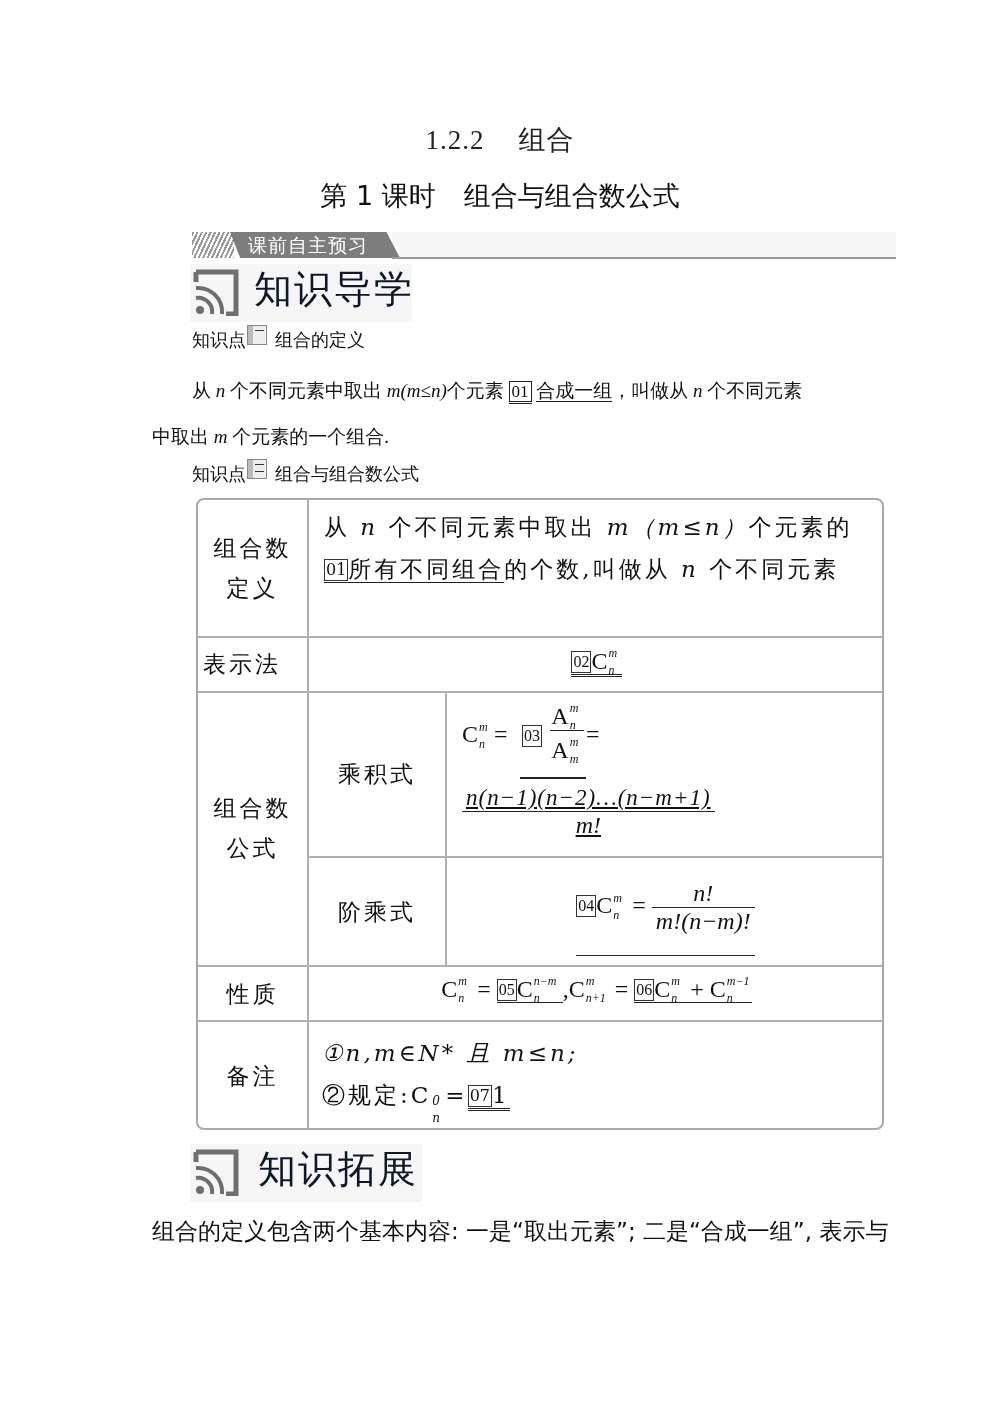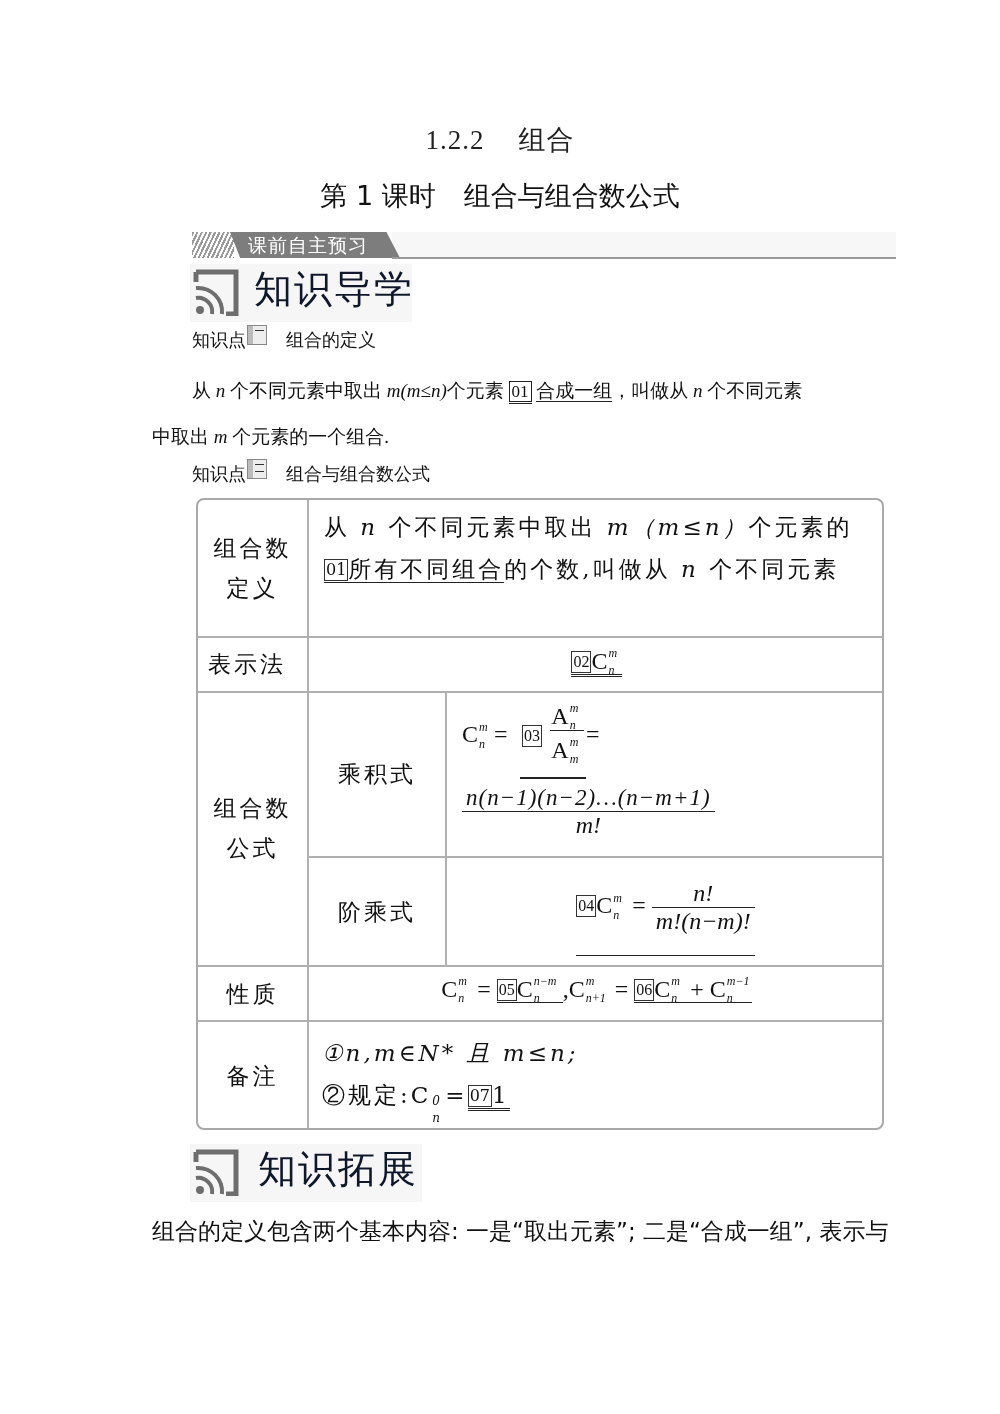--- a/index.html
+++ b/index.html
@@ -29,21 +29,21 @@
   .khead .icon { position: absolute; left: 2px; top: 4px; width: 48px; height: 48px; }
   .khead .label { position: absolute; left: 64px; top: 0px; font-size: 38px; color: #0f172a;
      font-family: Liberation Serif, serif; letter-spacing: 2px; font-weight: 300; white-space: nowrap; }
   .khead .bg { position: absolute; left: 0; top: 0; width: 222px; height: 58px; background: #f6f6f6; }
 
   .kp { left: 192px; font-size: 18px; font-family: "DejaVu Sans", sans-serif; color: #111; white-space: nowrap; }
   .kp .num { display: inline-block; width: 18px; height: 18px; border: 1px solid #888; background: linear-gradient(90deg,#bbb 0 30%, #eee 30%);
      vertical-align: top; margin-left: 1px; position: relative; top: -3px; }
   .kp .num i { position: absolute; left: 7px; top: 4px; width: 9px; height: 1px; background: #333; }
   .kp .num i.b { top: 11px; }
-  .kp .t { margin-left: 19px; font-family: Liberation Serif, serif; }
+  .kp .t { margin-left: 8px; font-family: Liberation Serif, serif; }
 
   .para { font-size: 19px; font-family: "Liberation Serif", "DejaVu Serif", serif; color: #111; white-space: nowrap; }
   .para i { font-style: italic; }
   .box { display: inline-block; border: 1.5px solid #222; padding: 0 2px; font-size: 17px; line-height: 19px; }
   .ul { border-bottom: 1.5px solid #222; }
   .ul2 { border-bottom: 3px double #222; }
 
   
   .tbl { left: 196px; top: 498px; width: 688px; height: 632px; border: 2px solid #a9a9a9; border-radius: 8px; box-sizing: border-box; }
   .hl { position: absolute; height: 2px; background: #b0b0b0; }
@@ -141,21 +141,21 @@
       <span>个不同元素中取出</span>
       <i>m（m≤n）</i><span>个元素的</span>
     </div>
     <div>
       <span class="ul"><span class="sbox">01</span><span>所有不同组合</span></span><span>的个数,叫做从</span>
       <i>n</i>
       <span>个不同元素</span>
     </div>
   </div>
 
-  <div class="cell hdr" style="left:0; width:88px; top:144px;text-align:right;">
+  <div class="cell hdr" style="left:0; width:88px; top:144px;">
     <div>表示法</div>
   </div>
   <div class="cell math" style="left:111px; width:575px; top:148px; text-align:center;">
     <span class="ul2"><span class="sbox">02</span><span>C</span><span class="supsub"><i class="sp">m</i><i class="sb">n</i></span></span>
   </div>
 
   <div class="cell hdr" style="left:0; width:109px; top:288px;">
     <div>组合数</div>
     <div>公式</div>
   </div>
@@ -169,21 +169,21 @@
           <i class="sp">m</i>
           <i class="sb">n</i>
         </span>
       <span style="position:absolute; left:32px; top:18px;">=</span>
       <span class="sbox" style="position:absolute; left:60px; top:22px;">03</span>
       <span style="position:absolute; left:88px; top:0; width:34px; text-align:center; border-bottom:1.5px solid #222;"><span>A</span><span class="supsub"><i class="sp">m</i><i class="sb">n</i></span></span>
       <span style="position:absolute; left:88px; top:34px; width:34px; text-align:center;"><span>A</span><span class="supsub"><i class="sp">m</i><i class="sb">m</i></span></span>
       <span style="position:absolute; left:124px; top:18px;">=</span>
       <div style="position:absolute; left:58px; top:74px; width:66px; height:1.5px; background:#222;"></div>
     </div>
-    <div class="frac" style="margin-top:12px;">
+    <div class="frac" style="margin-top:12px;text-decoration:underline;">
       <i class="n" style="font-size:23px; letter-spacing:1px;">n(n−1)(n−2)…(n−m+1)</i>
       <i class="d">m!</i>
     </div>
   </div>
 
   <div class="cell hdr" style="left:111px; width:136px; top:392px;">
     <div>阶乘式</div>
   </div>
   <div class="cell math" style="left:249px; width:437px; top:380px; text-align:center;">
     <span class="ul" style="display:inline-block; padding-bottom:20px;">

